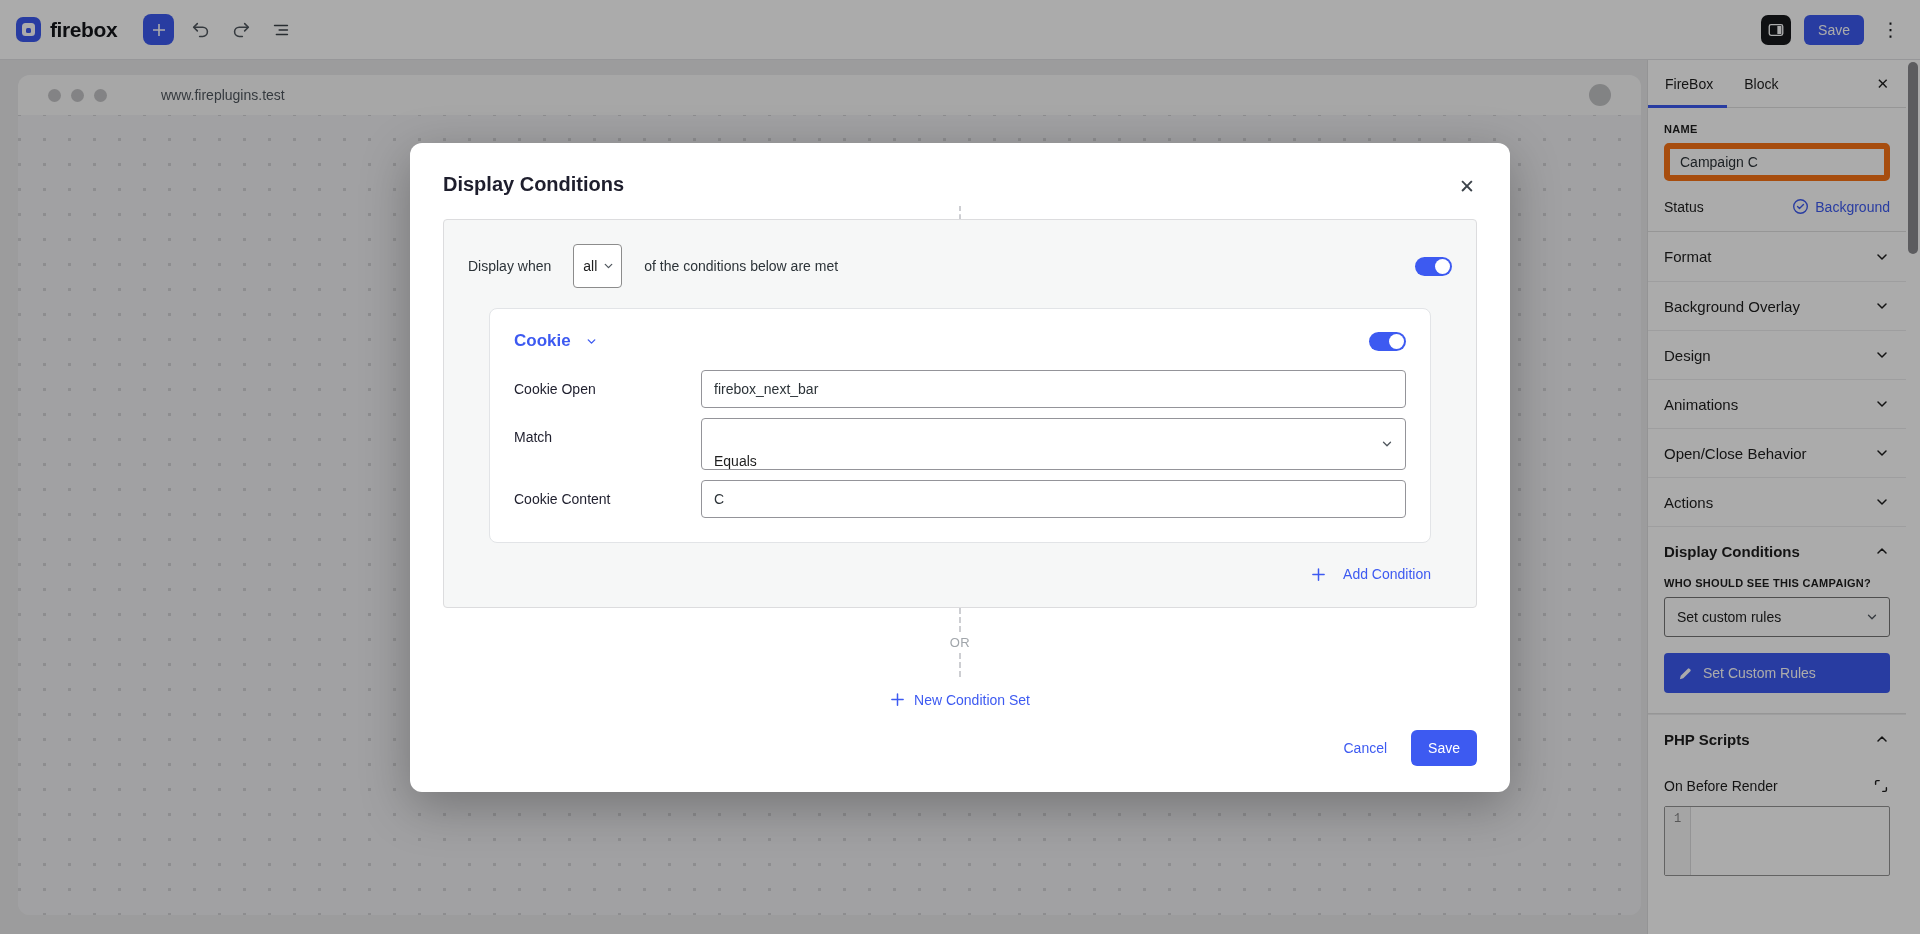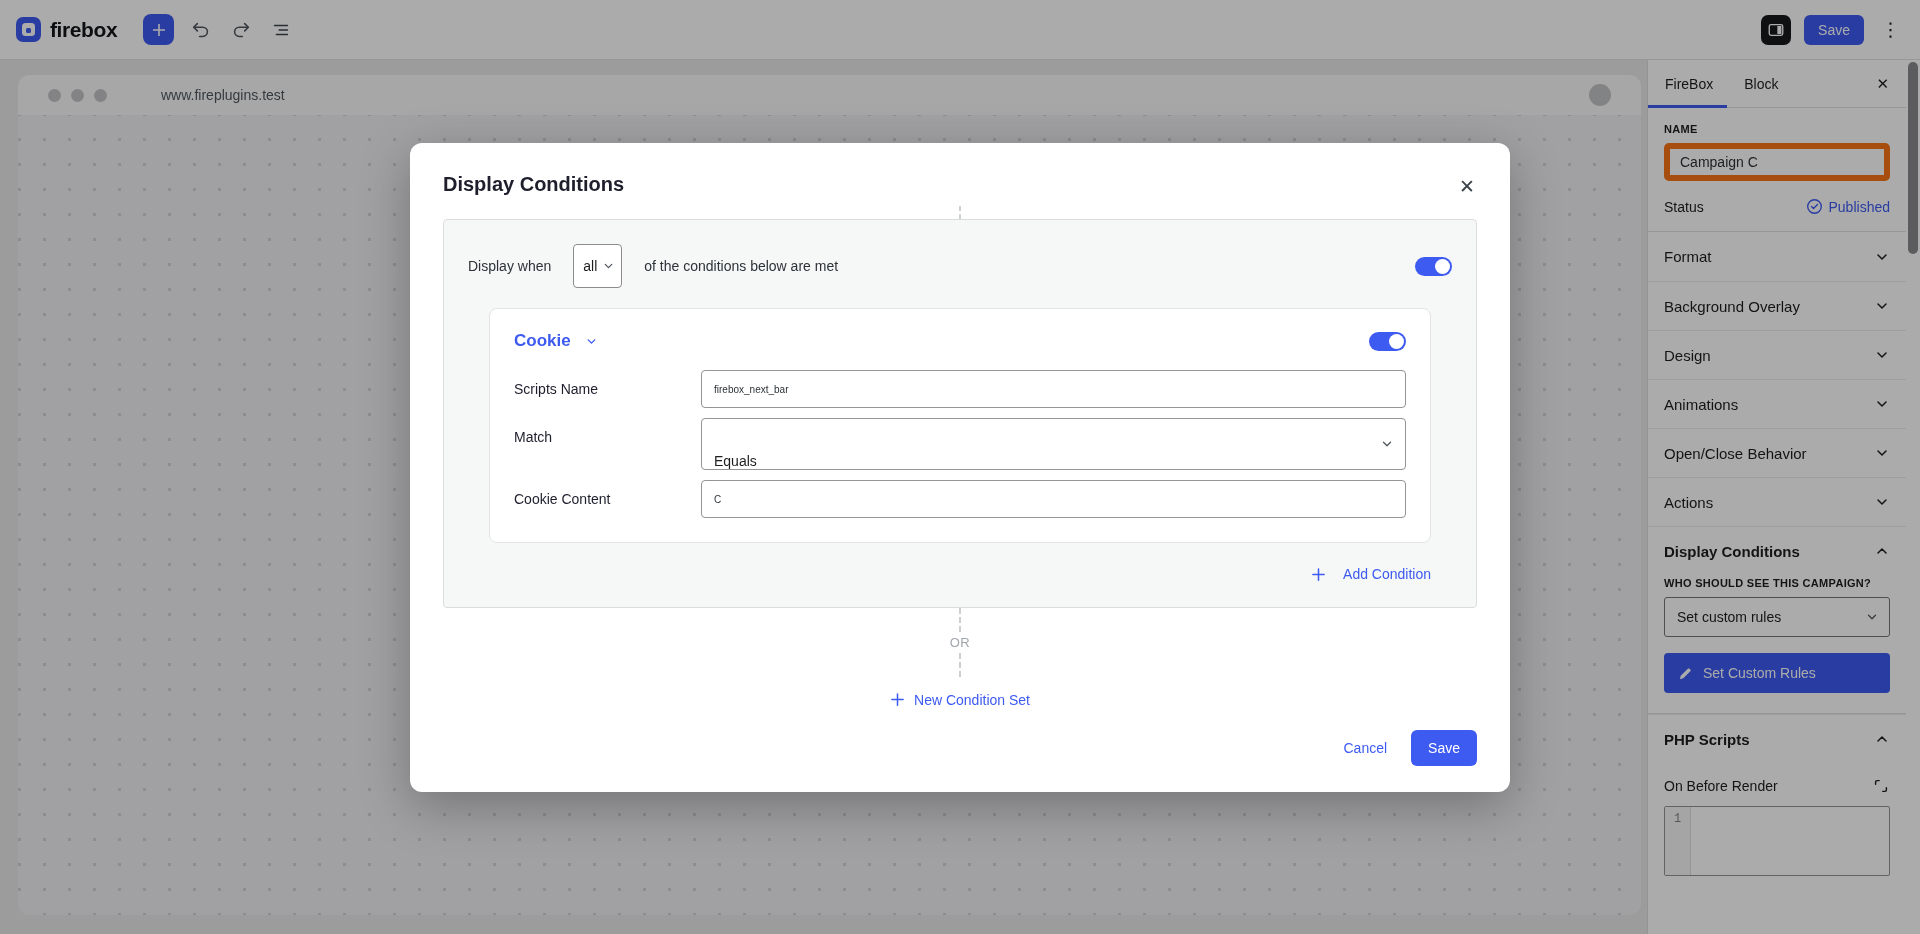--- a/index.html
+++ b/index.html
@@ -77,21 +77,21 @@
   .toggle{width:37px;height:19px;border-radius:10px;background:var(--accent);position:relative;cursor:pointer;flex-shrink:0;}
   .toggle .knob{position:absolute;right:2px;top:2px;width:15px;height:15px;border-radius:50%;background:#fff;}
   .rule-row .toggle{margin-left:auto;}
   .cond-card{margin:20px 21px 0;background:#fff;border:1px solid #e2e4e7;border-radius:8px;padding:22px 24px 24px;}
   .cond-head{display:flex;align-items:center;gap:14px;}
   .cond-type{font-size:17px;font-weight:600;color:var(--accent);cursor:pointer;}
   .cond-head .toggle{margin-left:auto;}
   .field-row{display:flex;margin-top:10px;}
   .field-row.first{margin-top:19px;}
   .field-label{width:187px;flex-shrink:0;font-size:14px;color:#1e1e2d;padding-top:11px;}
-  .field-input{flex:1;height:38px;border:1px solid #949499;border-radius:4px;padding:0 12px;font-size:10px;color:#2c3338;background:#fff;}
+  .field-input{flex:1;height:38px;border:1px solid #949499;border-radius:4px;padding:0 12px;font-size:14px;color:#2c3338;background:#fff;}
   .field-select{position:relative;flex:1;height:52px;border:1px solid #949499;border-radius:4px;background:#fff;display:flex;align-items:flex-end;padding:0 30px 0 12px;font-size:14px;color:#1e1e1e;cursor:pointer;}
   .field-select .chev{position:absolute;right:11px;top:50%;transform:translateY(-50%);}
   .add-cond{display:flex;justify-content:flex-end;align-items:center;gap:17px;padding:23px 21px 1px;color:var(--accent);font-size:14px;cursor:pointer;}
   .or-label{text-align:center;font-size:13px;color:#a0a5aa;letter-spacing:.5px;margin:3px 0;}
   .new-set{display:flex;justify-content:center;align-items:flex-start;gap:9px;margin-top:15px;color:var(--accent);font-size:14px;cursor:pointer;}
   .modal-footer{position:absolute;right:33px;bottom:26px;display:flex;align-items:center;gap:24px;}
   .cancel-link{color:var(--accent);font-size:14px;cursor:pointer;}
   .save-btn{background:var(--accent);color:#fff;font-size:14px;font-weight:500;padding:10px 17px;border-radius:6px;cursor:pointer;}
 </style>
 </head>
@@ -164,21 +164,21 @@
   <div class="panel-sec">
     <div class="mini-label">NAME</div>
     <input class="text-input" value="Campaign C" style="">
     <div class="status-row">
       <div class="status-label">Status</div>
       <div class="status-val">
         <svg width="17" height="17" viewBox="0 0 20 20" fill="none">
             <circle cx="10" cy="10" r="8" stroke="#3d5af1" stroke-width="1.6"></circle>
             <path d="m6.5 10 2.3 2.3L13.5 7.6" stroke="#3d5af1" stroke-width="1.6" stroke-linecap="round" stroke-linejoin="round"></path>
           </svg>
-        <span>Published</span>
+        <span>Background</span>
       </div>
     </div>
   </div>
   <div class="divider"></div>
 
   <div class="acc-row">
     <span>Format</span>
     <svg width="16" height="16" viewBox="0 0 16 16" fill="none">
         <path d="m4 6 4 4 4-4" stroke="#1e1e1e" stroke-width="1.5" stroke-linecap="round" stroke-linejoin="round"></path>
       </svg>
@@ -287,21 +287,21 @@
         <span class="cond-type">Cookie</span>
         <svg width="13" height="13" viewBox="0 0 16 16" fill="none">
             <path d="m4 6 4 4 4-4" stroke="#3d5af1" stroke-width="1.7" stroke-linecap="round" stroke-linejoin="round"></path>
           </svg>
         <div class="toggle">
             <div class="knob"></div>
           </div>
       </div>
 
       <div class="field-row first">
-        <div class="field-label">Scripts Name</div>
+        <div class="field-label">Cookie Open</div>
         <input class="field-input" value="firebox_next_bar" style="">
       </div>
       <div class="field-row">
         <div class="field-label">Match</div>
         <div class="field-select">
           <span>Equals</span>
           <svg class="chev" width="14" height="14" viewBox="0 0 16 16" fill="none">
               <path d="m4 6 4 4 4-4" stroke="#50575e" stroke-width="1.5" stroke-linecap="round" stroke-linejoin="round"></path>
             </svg>
         </div>

